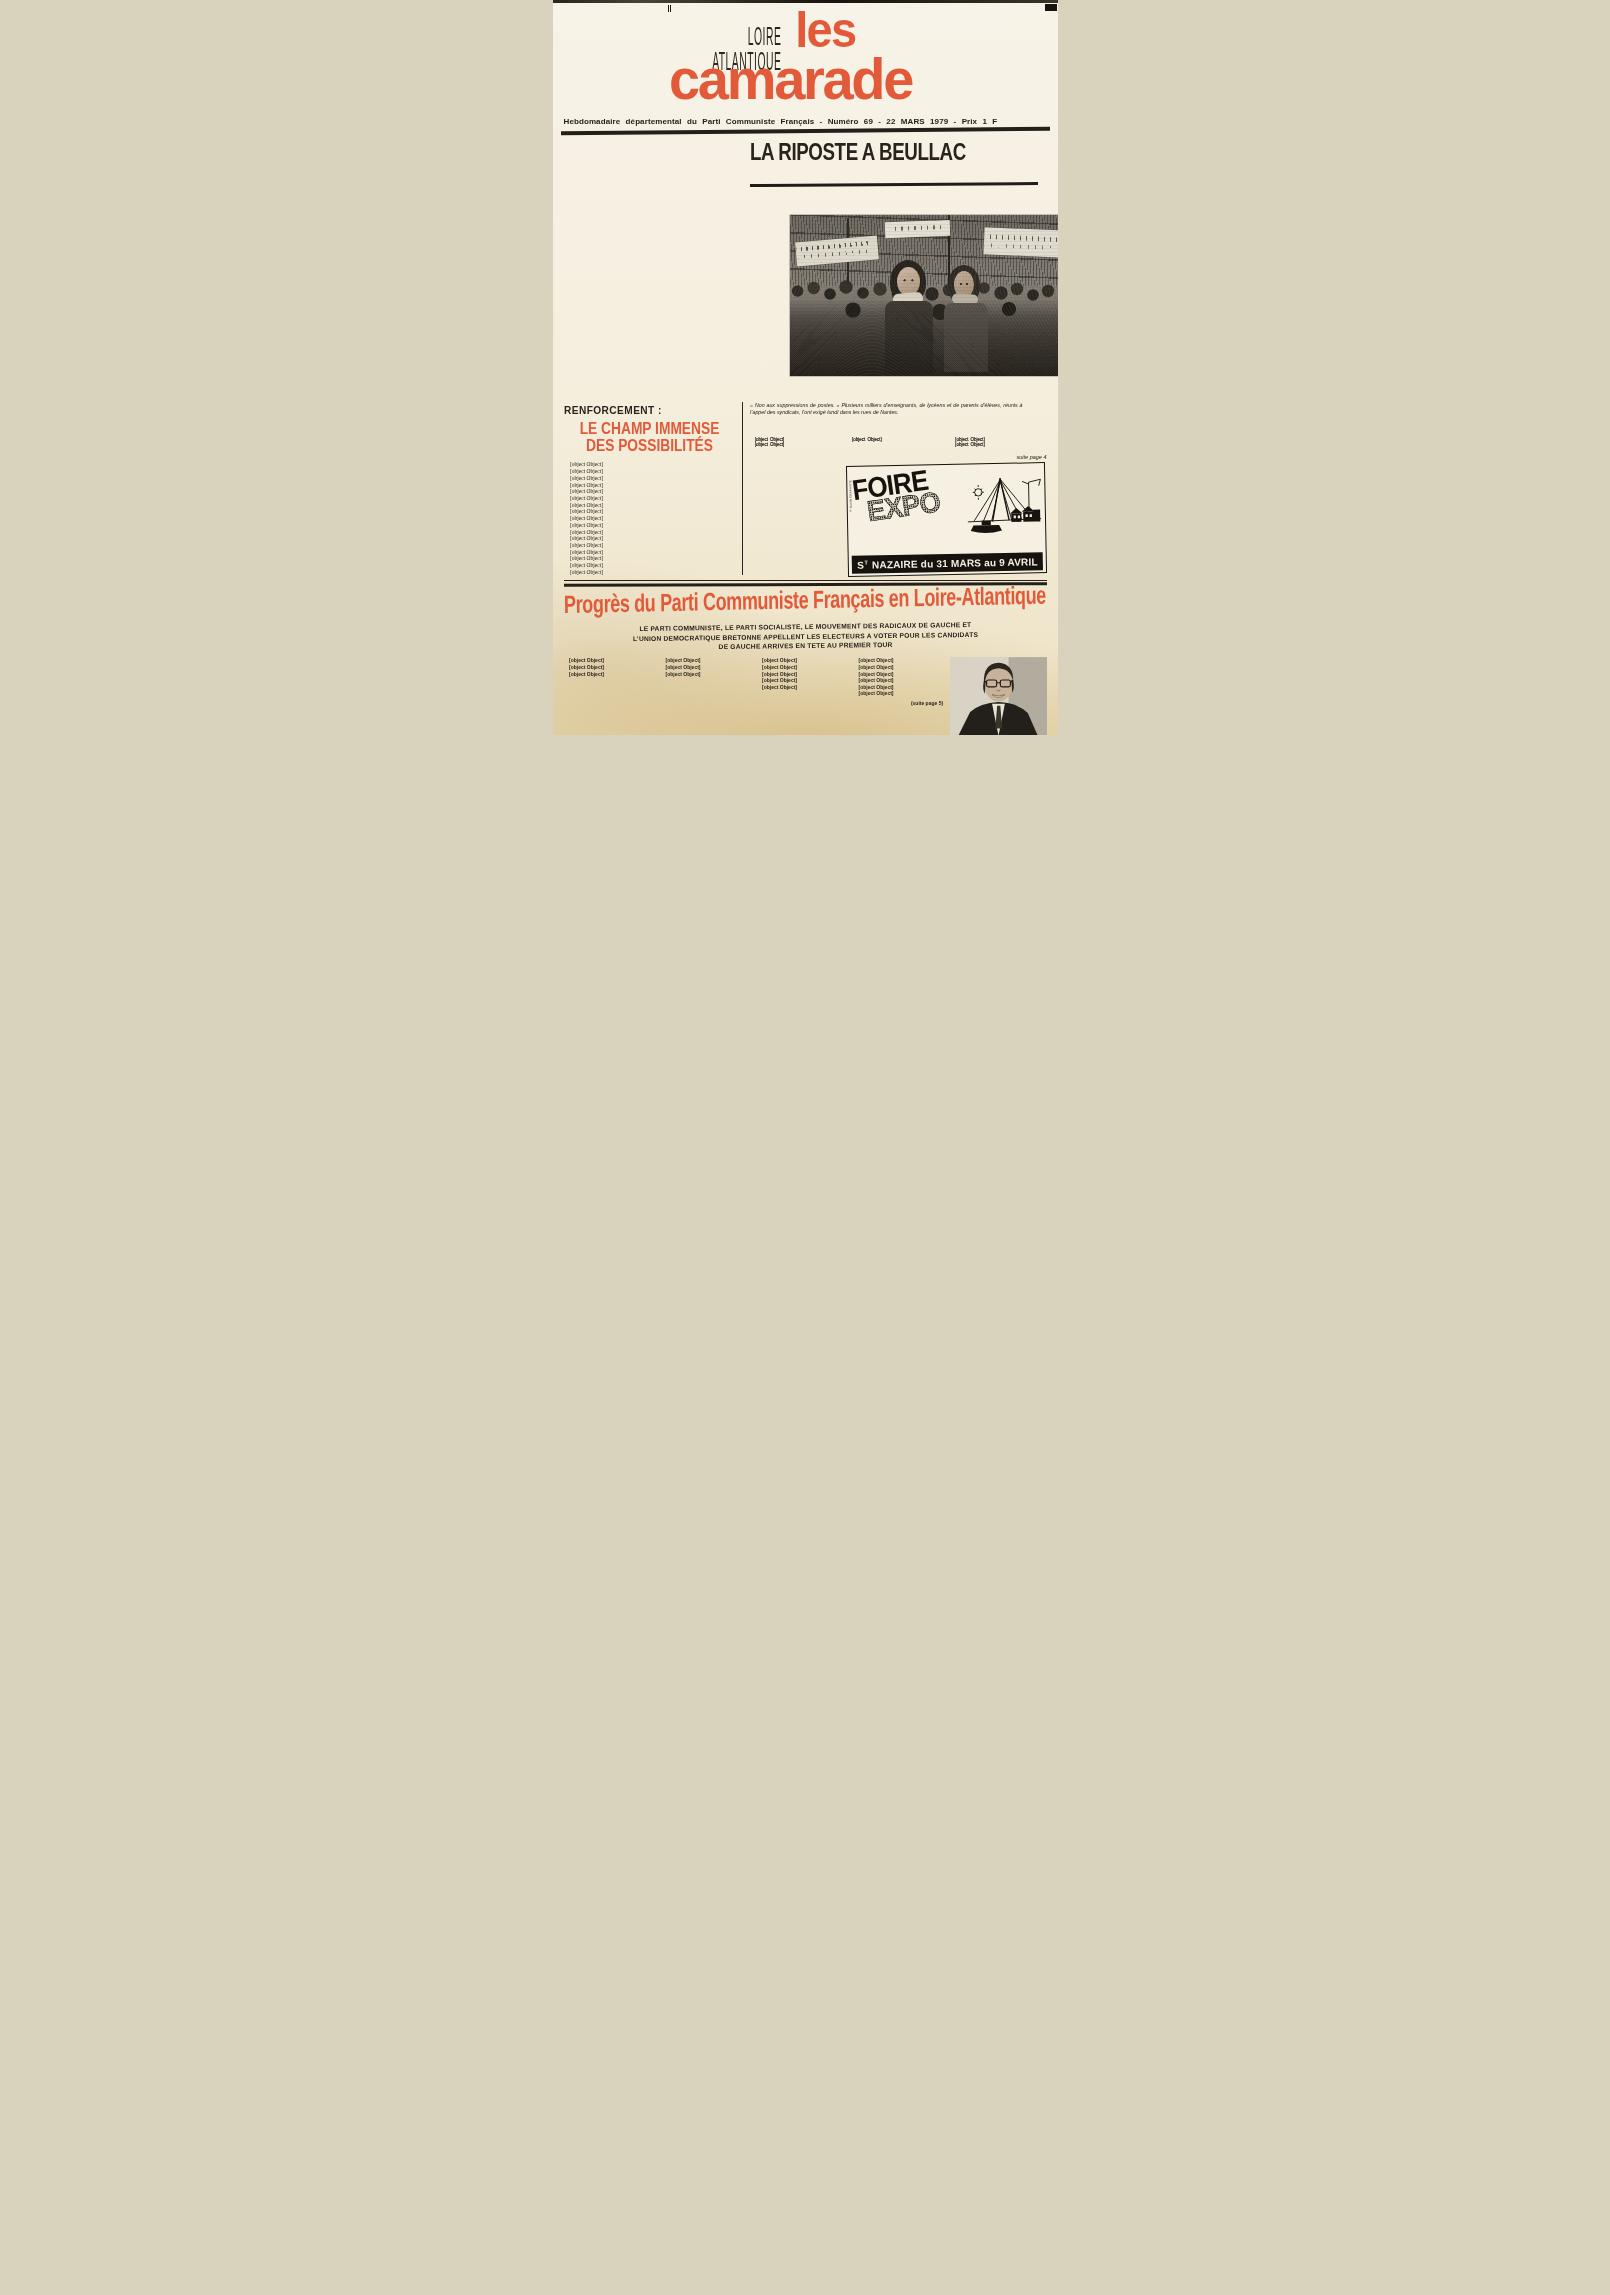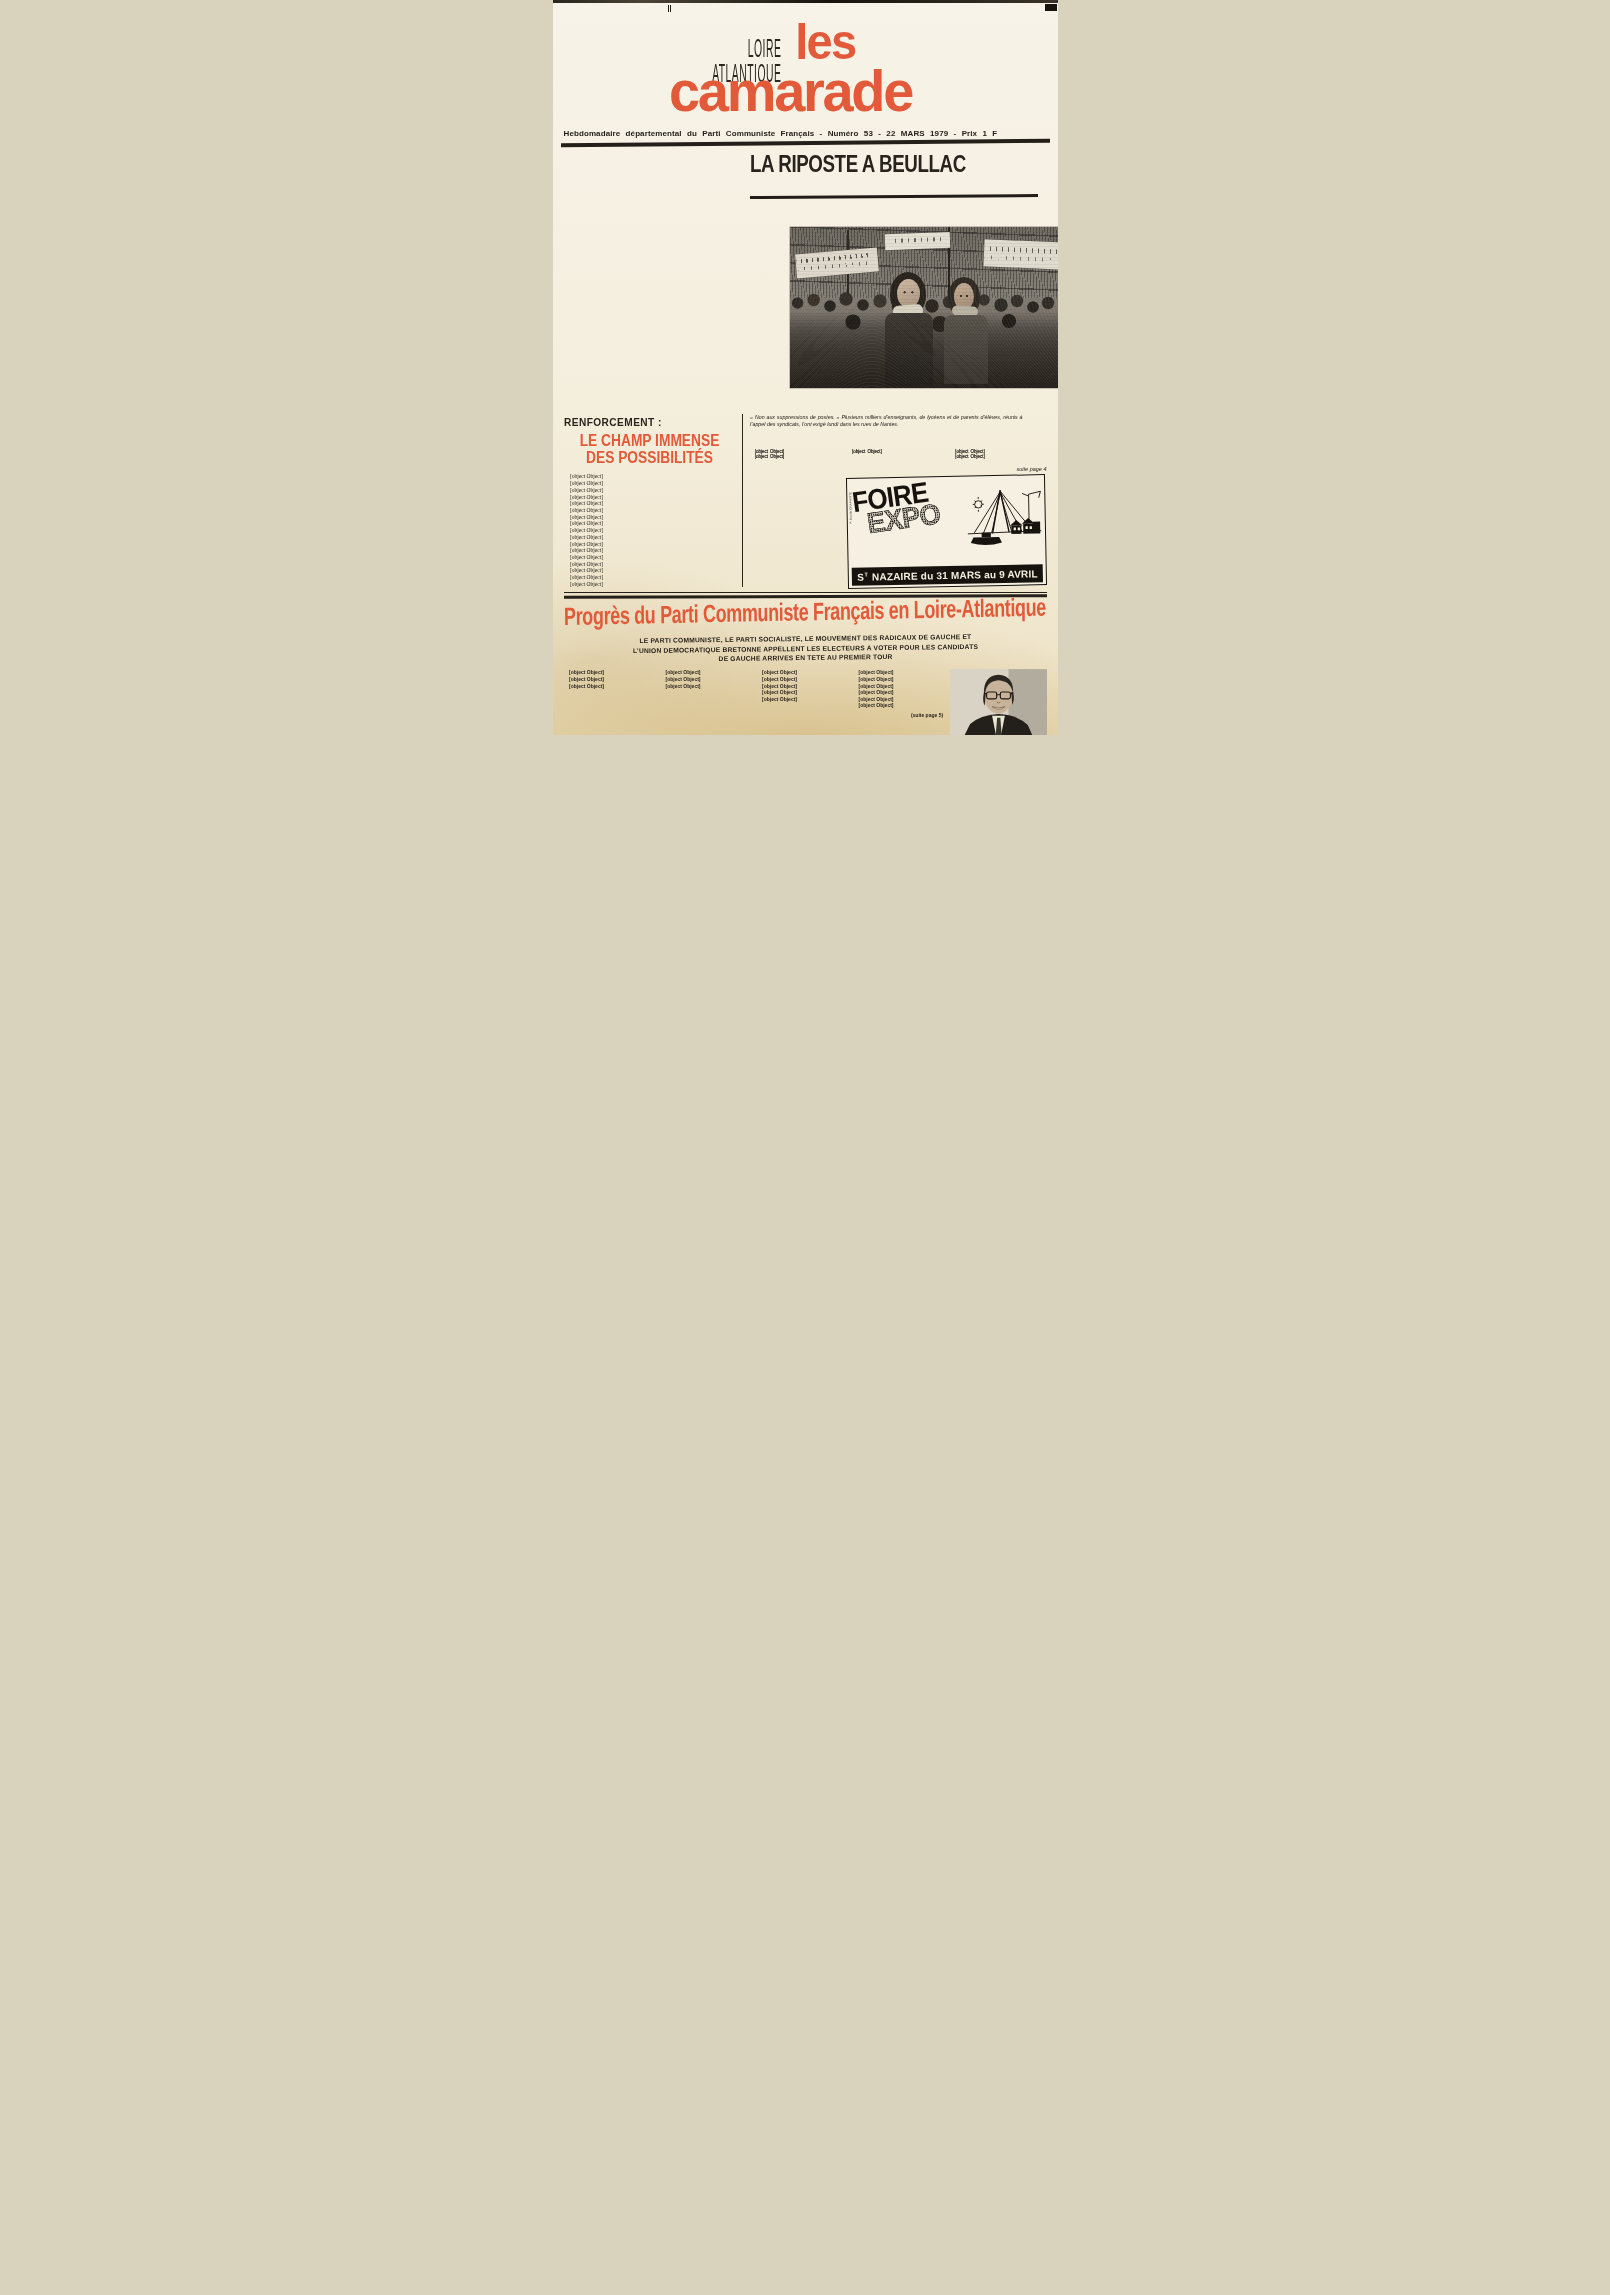--- a/index.html
+++ b/index.html
@@ -1,18 +1,18 @@
 <!DOCTYPE html>
 <html lang="fr" style="--accent: #e25a39; --ink: #241f19; --paper: #f4eedd;font-size:7.3px"><head>
 <meta charset="utf-8">
 <style>
   :root{ --accent:#e25a39; --ink:#241f19; --paper:#f4eedd; }
   html,body{margin:0;padding:0;background:#d9d2bd;}
   .page{position:relative;width:505px;height:735px;margin:0 auto;box-sizing:border-box;
-    padding:12px 11px;overflow:hidden;color:var(--ink);
+    padding:0 11px;overflow:hidden;color:var(--ink);
     background:
       radial-gradient(120% 30% at 50% 101%, rgba(187,150,74,.34) 0%, rgba(187,150,74,0) 60%),
       radial-gradient(60% 20% at 8% 90%, rgba(170,135,60,.18) 0%, rgba(170,135,60,0) 70%),
       linear-gradient(180deg,#f7f3e8 0%,#f4eedd 55%,#efe5cb 88%,#e7d8b2 100%);
     font-family:"Liberation Sans",sans-serif;}
   .top-edge{position:absolute;left:0;top:0;width:100%;height:3.2px;
     background:linear-gradient(90deg,#2a251d 0%,#4a4436 18%,#17130e 55%,#3a342a 100%);}
   .corner-mark{position:absolute;right:0.9px;top:4.1px;width:12px;height:6.9px;background:#17130f;}
   .reg-marks{position:absolute;left:115px;top:5px;width:6.4px;height:7.3px;
     background:repeating-linear-gradient(90deg,#201b14 0 0.9px,transparent 0.9px 2.3px);}
@@ -160,21 +160,21 @@
 
   <header class="masthead">
     <div class="mh-region">
       <div>LOIRE</div>
       <div>ATLANTIQUE</div>
     </div>
     <div class="mh-les">les</div>
     <div class="mh-nouvelles">camarade</div>
   </header>
 
-  <div class="dateline">Hebdomadaire départemental du Parti Communiste Français - Numéro 53 - 22 MARS 1979 - Prix 1 F</div>
+  <div class="dateline">Hebdomadaire départemental du Parti Communiste Français - Numéro 69 - 22 MARS 1979 - Prix 1 F</div>
   <div class="fat-rule"></div>
 
   <section class="main">
     <article class="left-art">
       <div class="kicker">RENFORCEMENT :</div>
       <h2 class="la-head">
         <span>LE CHAMP IMMENSE</span><br>
         <span>DES POSSIBILITÉS</span>
       </h2>
       <div class="serif-copy">

